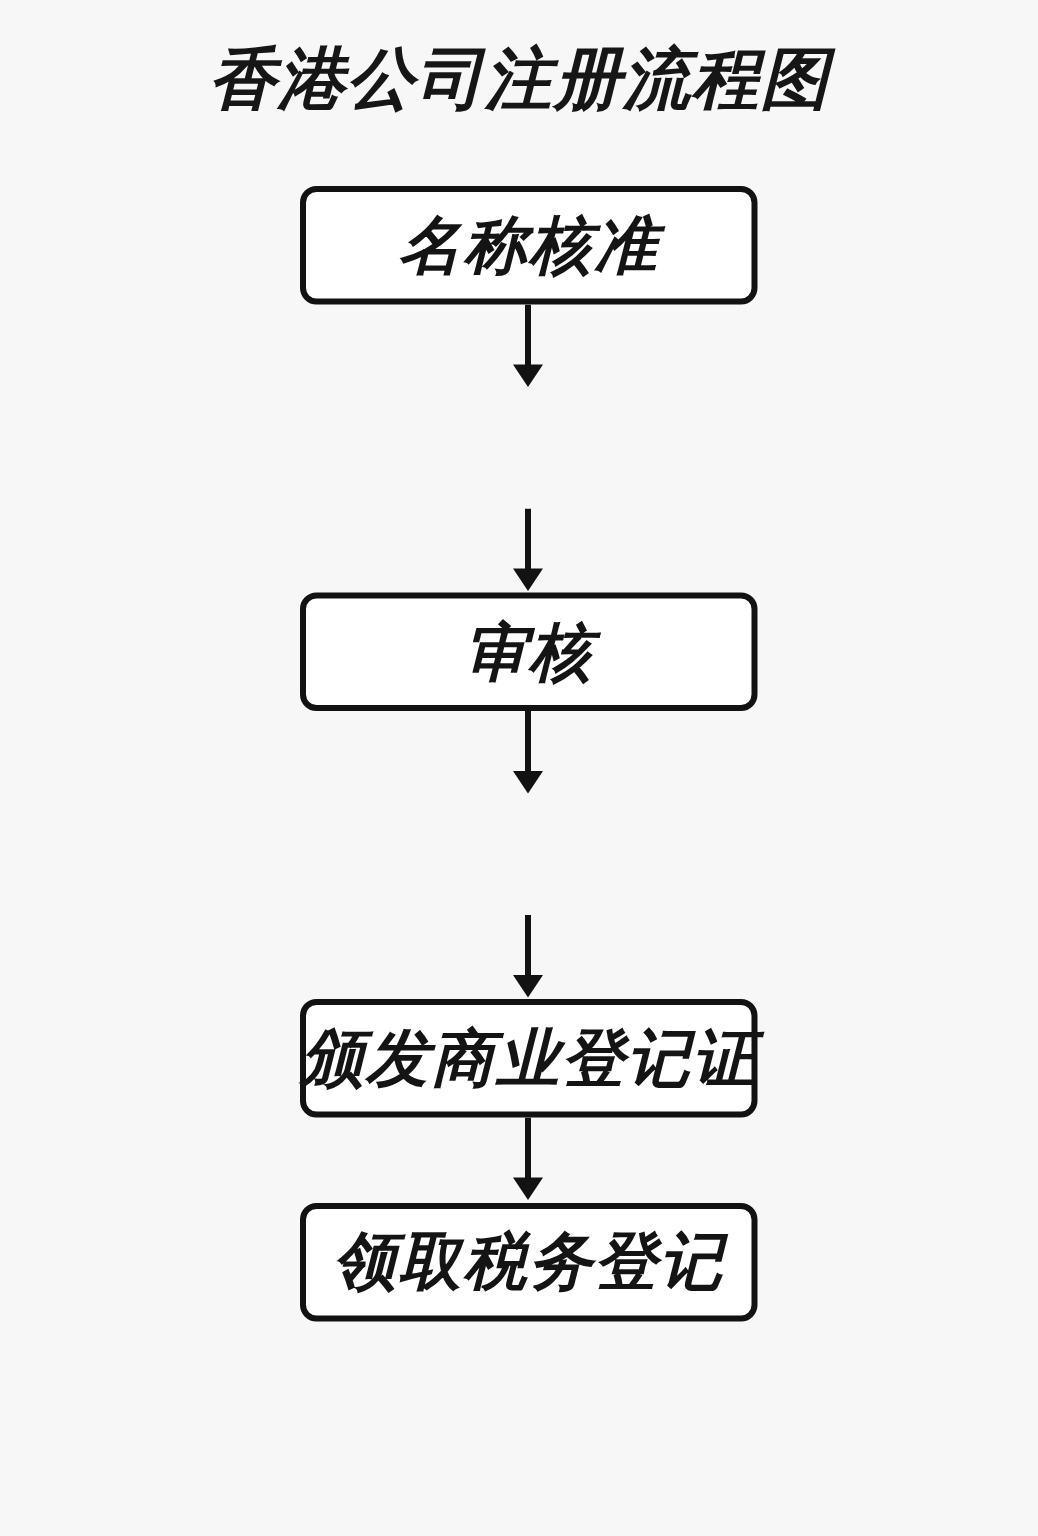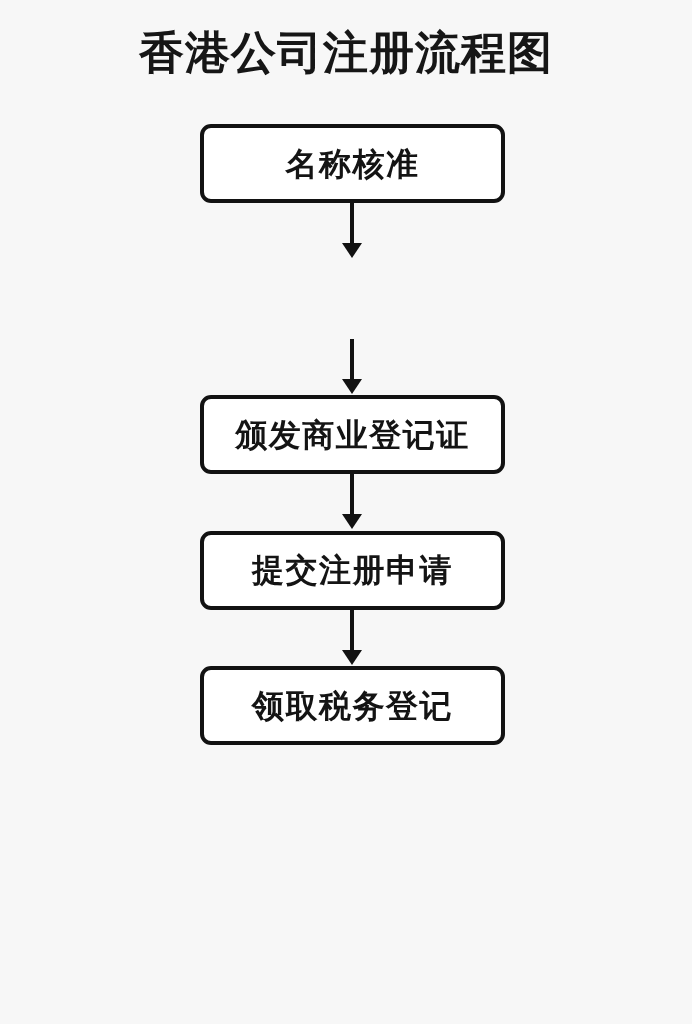--- a/index.html
+++ b/index.html
@@ -13,20 +13,21 @@
     background: #f7f7f7;
     font-family: "DejaVu Sans", "Liberation Sans", sans-serif;
     overflow: hidden;
   }
 
   #flowchart-canvas {
     position: relative;
     width: 692px;
     height: 1024px;
     background: #f7f7f7;
+    font-style: italic;
   }
 
   
   #chart-title {
     position: absolute;
     top: 22px;
     left: 0;
     width: 692px;
     text-align: center;
     font-size: 45px;
@@ -63,21 +64,21 @@
     box-sizing: border-box;
     background: #ffffff;
     border: 4px solid #121212;
     border-radius: 11px;
     display: flex;
     align-items: center;
     justify-content: center;
   }
 
   .flow-node-label {
-    font-size: 32px;
+    font-size: 42px;
     font-weight: 700;
     color: #141414;
     letter-spacing: 1.5px;
     line-height: 1;
     white-space: nowrap;
     text-align: center;
   }
 
   
   .flow-connector {
@@ -116,36 +117,44 @@
 
     <div class="flow-step">
       <div class="flow-connector">
         <svg width="22" height="56" viewBox="0 0 22 56" xmlns="http://www.w3.org/2000/svg">
           <line x1="11" y1="0" x2="11" y2="44" stroke="#121212" stroke-width="4"></line>
           <polygon points="1,40 21,40 11,55" fill="#121212"></polygon>
         </svg>
       </div>
     </div>
 
-
     <div class="flow-step">
       <div class="flow-node">
-        <span class="flow-node-label">颁发商业登记证</span>
+        <span class="flow-node-label">审核</span>
       </div>
       <div class="flow-connector">
         <svg width="22" height="56" viewBox="0 0 22 56" xmlns="http://www.w3.org/2000/svg">
           <line x1="11" y1="0" x2="11" y2="44" stroke="#121212" stroke-width="4"></line>
           <polygon points="1,40 21,40 11,55" fill="#121212"></polygon>
         </svg>
       </div>
     </div>
 
     <div class="flow-step">
+      <div class="flow-connector">
+        <svg width="22" height="56" viewBox="0 0 22 56" xmlns="http://www.w3.org/2000/svg">
+          <line x1="11" y1="0" x2="11" y2="44" stroke="#121212" stroke-width="4"></line>
+          <polygon points="1,40 21,40 11,55" fill="#121212"></polygon>
+        </svg>
+      </div>
+    </div>
+
+    <div class="flow-step">
       <div class="flow-node">
-        <span class="flow-node-label">提交注册申请</span>
+        <span class="flow-node-label">颁发商业登记证</span>
       </div>
       <div class="flow-connector">
         <svg width="22" height="56" viewBox="0 0 22 56" xmlns="http://www.w3.org/2000/svg">
           <line x1="11" y1="0" x2="11" y2="44" stroke="#121212" stroke-width="4"></line>
           <polygon points="1,40 21,40 11,55" fill="#121212"></polygon>
         </svg>
       </div>
     </div>
 
     <div class="flow-step">

